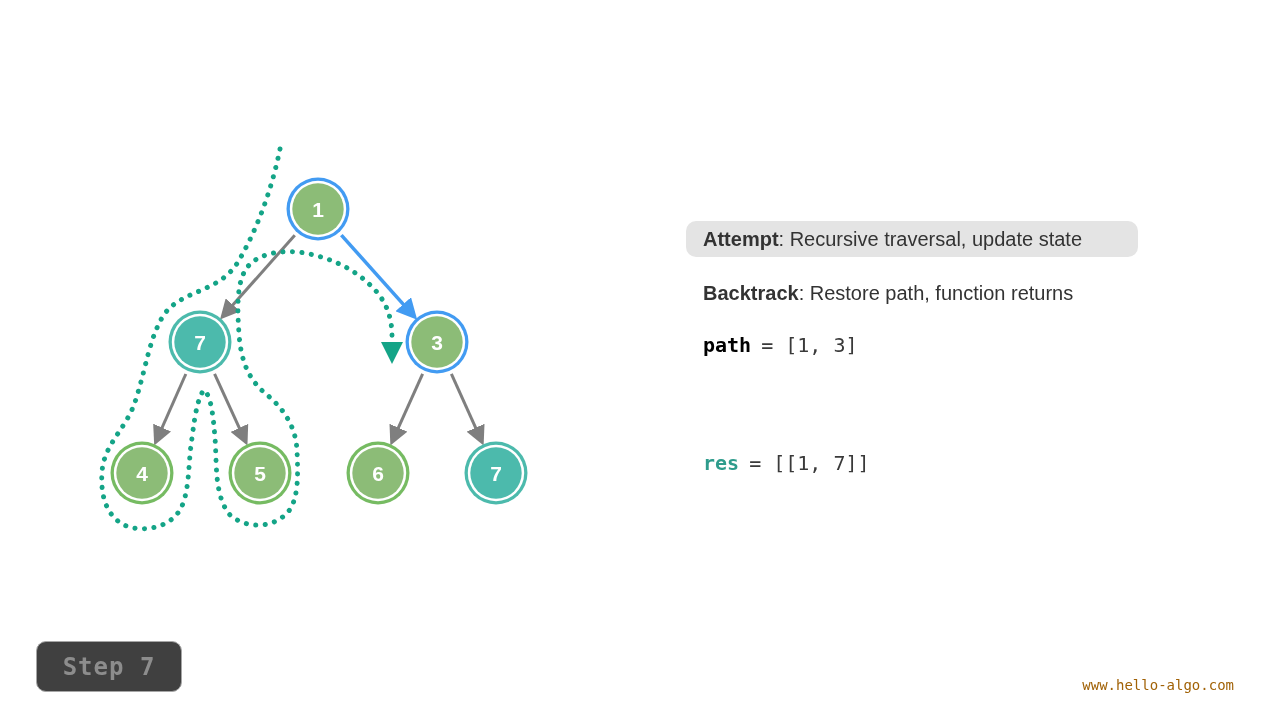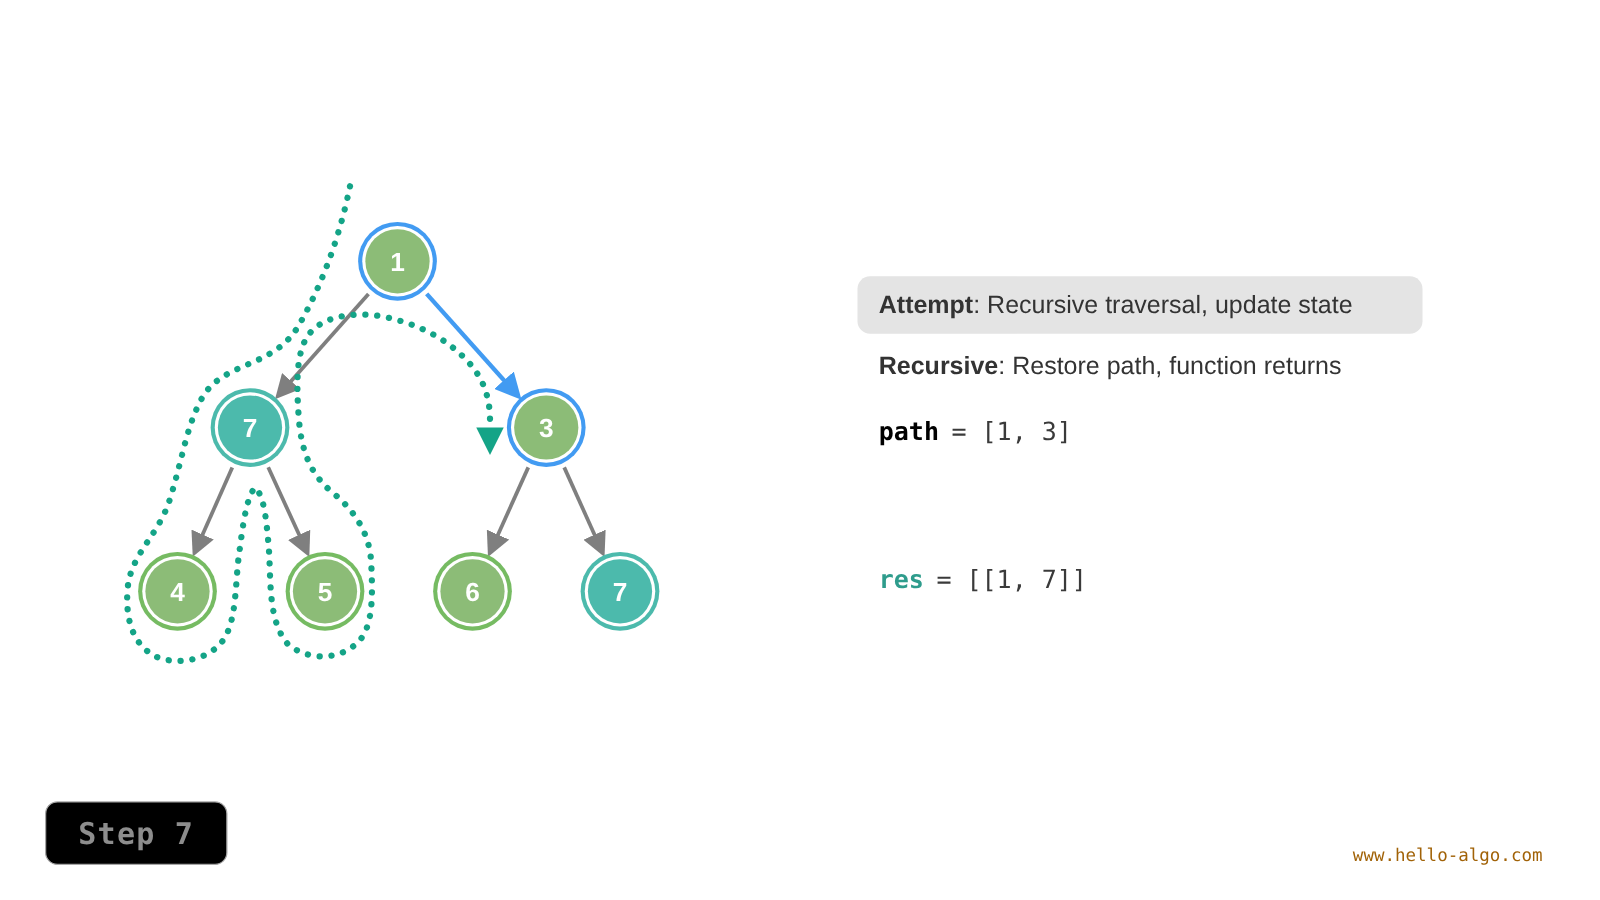--- a/index.html
+++ b/index.html
@@ -3,36 +3,36 @@
 <meta charset="utf-8">
 <style>
   html,body{margin:0;padding:0;background:#ffffff;}
   #stage{
     position:relative;width:1280px;height:720px;background:#ffffff;
     font-family:"Liberation Sans",sans-serif;overflow:hidden;
   }
   #tree-svg{position:absolute;left:0;top:0;}
   .panel-line{position:absolute;font-size:20px;color:#333333;white-space:nowrap;}
   .hl-box{
-    position:absolute;left:686px;top:221px;width:452px;height:46px;
+    position:absolute;left:686px;top:221px;width:452px;height:36px;
     background:#e4e4e4;border-radius:10px;display:flex;align-items:center;
   }
   .hl-box .inner{margin-left:17px;font-size:20px;color:#333333;white-space:nowrap;}
   .b{font-weight:700;}
   .code-line{
     position:absolute;font-family:"DejaVu Sans Mono",monospace;
     font-size:20px;color:#3a3a3a;white-space:nowrap;font-weight:500;
   }
   .code-var{font-weight:700;}
   .var-blue{color:#000000;}
   .var-teal{color:#2e9c8c;}
   .code-val{margin-left:10px;color:#3a3a3a;text-align:right;}
   #step-badge{
     position:absolute;left:36px;top:641px;width:146px;height:51px;
-    background:#000000;border:1.5px solid #a6a6a6;border-radius:10px;
+    background:#404040;border:1.5px solid #a6a6a6;border-radius:10px;
     display:flex;align-items:center;justify-content:center;
     font-family:"DejaVu Sans Mono",monospace;font-weight:700;
     font-size:24px;color:#8d8d8d;letter-spacing:1px;box-sizing:border-box;
   }
   #watermark{
     position:absolute;right:46px;top:677px;
     font-family:"DejaVu Sans Mono",monospace;font-size:14px;color:#a16207;
   }
 </style>
 </head>
@@ -127,21 +127,21 @@
       </g>
   </svg>
 
   <div class="hl-box">
     <div class="inner">
       <span class="b">Attempt</span><span>: Recursive traversal, update state</span>
     </div>
   </div>
 
   <div class="panel-line" style="left:703px;top:282px;">
-    <span class="b">Recursive</span><span>: Restore path, function returns</span>
+    <span class="b">Backtrack</span><span>: Restore path, function returns</span>
   </div>
 
   <div class="code-line" style="left:703px;top:333px;">
     <span class="code-var var-blue">path</span><span class="code-val">= [1, 3]</span>
   </div>
 
   <div class="code-line" style="left:703px;top:451px;">
     <span class="code-var var-teal">res</span><span class="code-val">= [[1, 7]]</span>
   </div>
 

